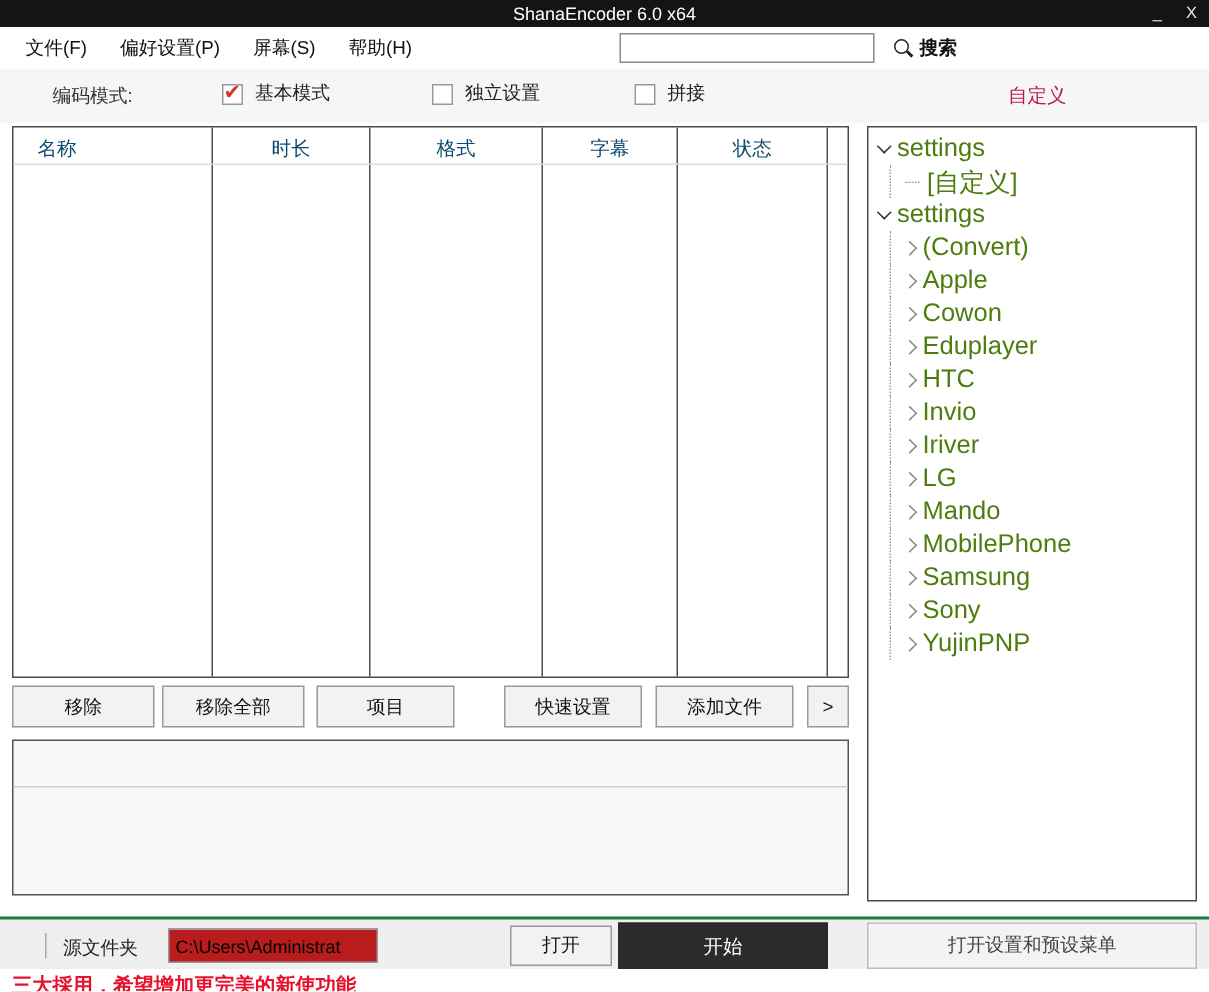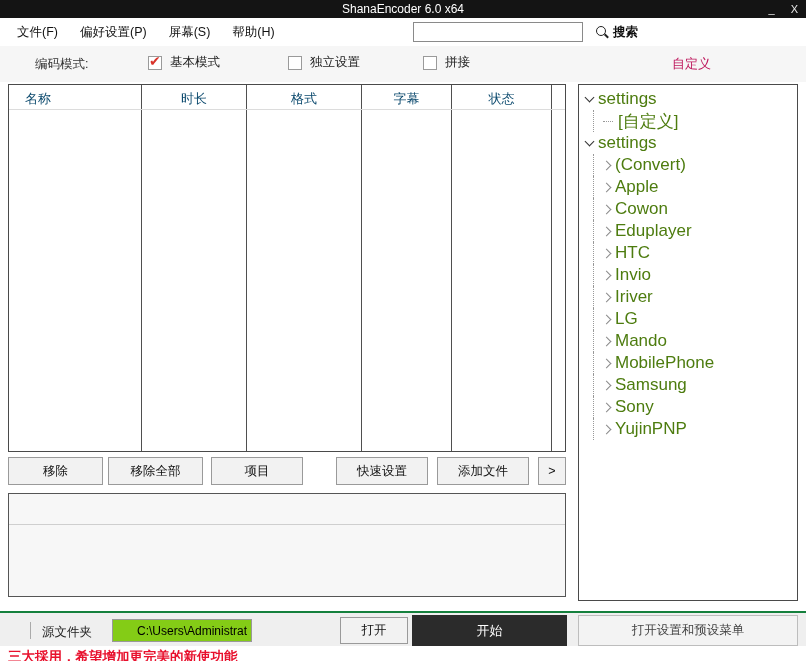--- a/index.html
+++ b/index.html
@@ -68,25 +68,25 @@
   .b-more      { left:530px; width:28px; }
 
   
   .log-area { position:absolute; left:8px; top:493px; width:558px; height:104px; border:1px solid #555; background:#f7f7f7; }
   .log-line { position:absolute; left:0; top:30px; width:100%; height:1px; background:#cfcfcf; }
 
   
   .bottombar { position:absolute; left:0; top:611px; width:806px; height:35px; background:#efefef; border-top:2px solid #15803d; }
   .bb-divider { position:absolute; left:30px; top:9px; width:1px; height:17px; background:#aaaaaa; }
   .bb-label { position:absolute; left:42px; top:11px; font-size:12.5px; color:#222; }
-  .bb-input { position:absolute; left:112px; top:6px; width:140px; height:23px; border:1px solid #999; background:#84cc16;
-              font-size:12px; padding:0 4px; font-family:inherit; outline:none;text-align:right; }
+  .bb-input { position:absolute; left:112px; top:6px; width:140px; height:23px; border:1px solid #999; background:#b91c1c;
+              font-size:12px; padding:0 4px; font-family:inherit; outline:none; }
   .bb-browse { left:262px; top:4px; width:66px; height:43px;margin-top:48px; }
   .bb-open   { left:340px; top:4px; width:68px; height:27px; }
-  .bb-start  { left:412px; top:2px; width:155px; height:31px; background:#2b2b2b; border:1px solid #2b2b2b; color:#fff; font-size:13px; }
+  .bb-start  { left:412px; top:2px; width:140px; height:31px; background:#2b2b2b; border:1px solid #2b2b2b; color:#fff; font-size:13px; }
   .bb-menu   { left:578px; top:2px; width:220px; height:31px; background:#f3f3f3; border:1px solid #bdbdbd; color:#444; }
 
   
   .notice { position:absolute; left:8px; top:648px; color:#e8112d; font-weight:bold; font-size:13.5px; white-space:nowrap; }
 </style>
 </head>
 <body>
 
 <div class="app">
 

